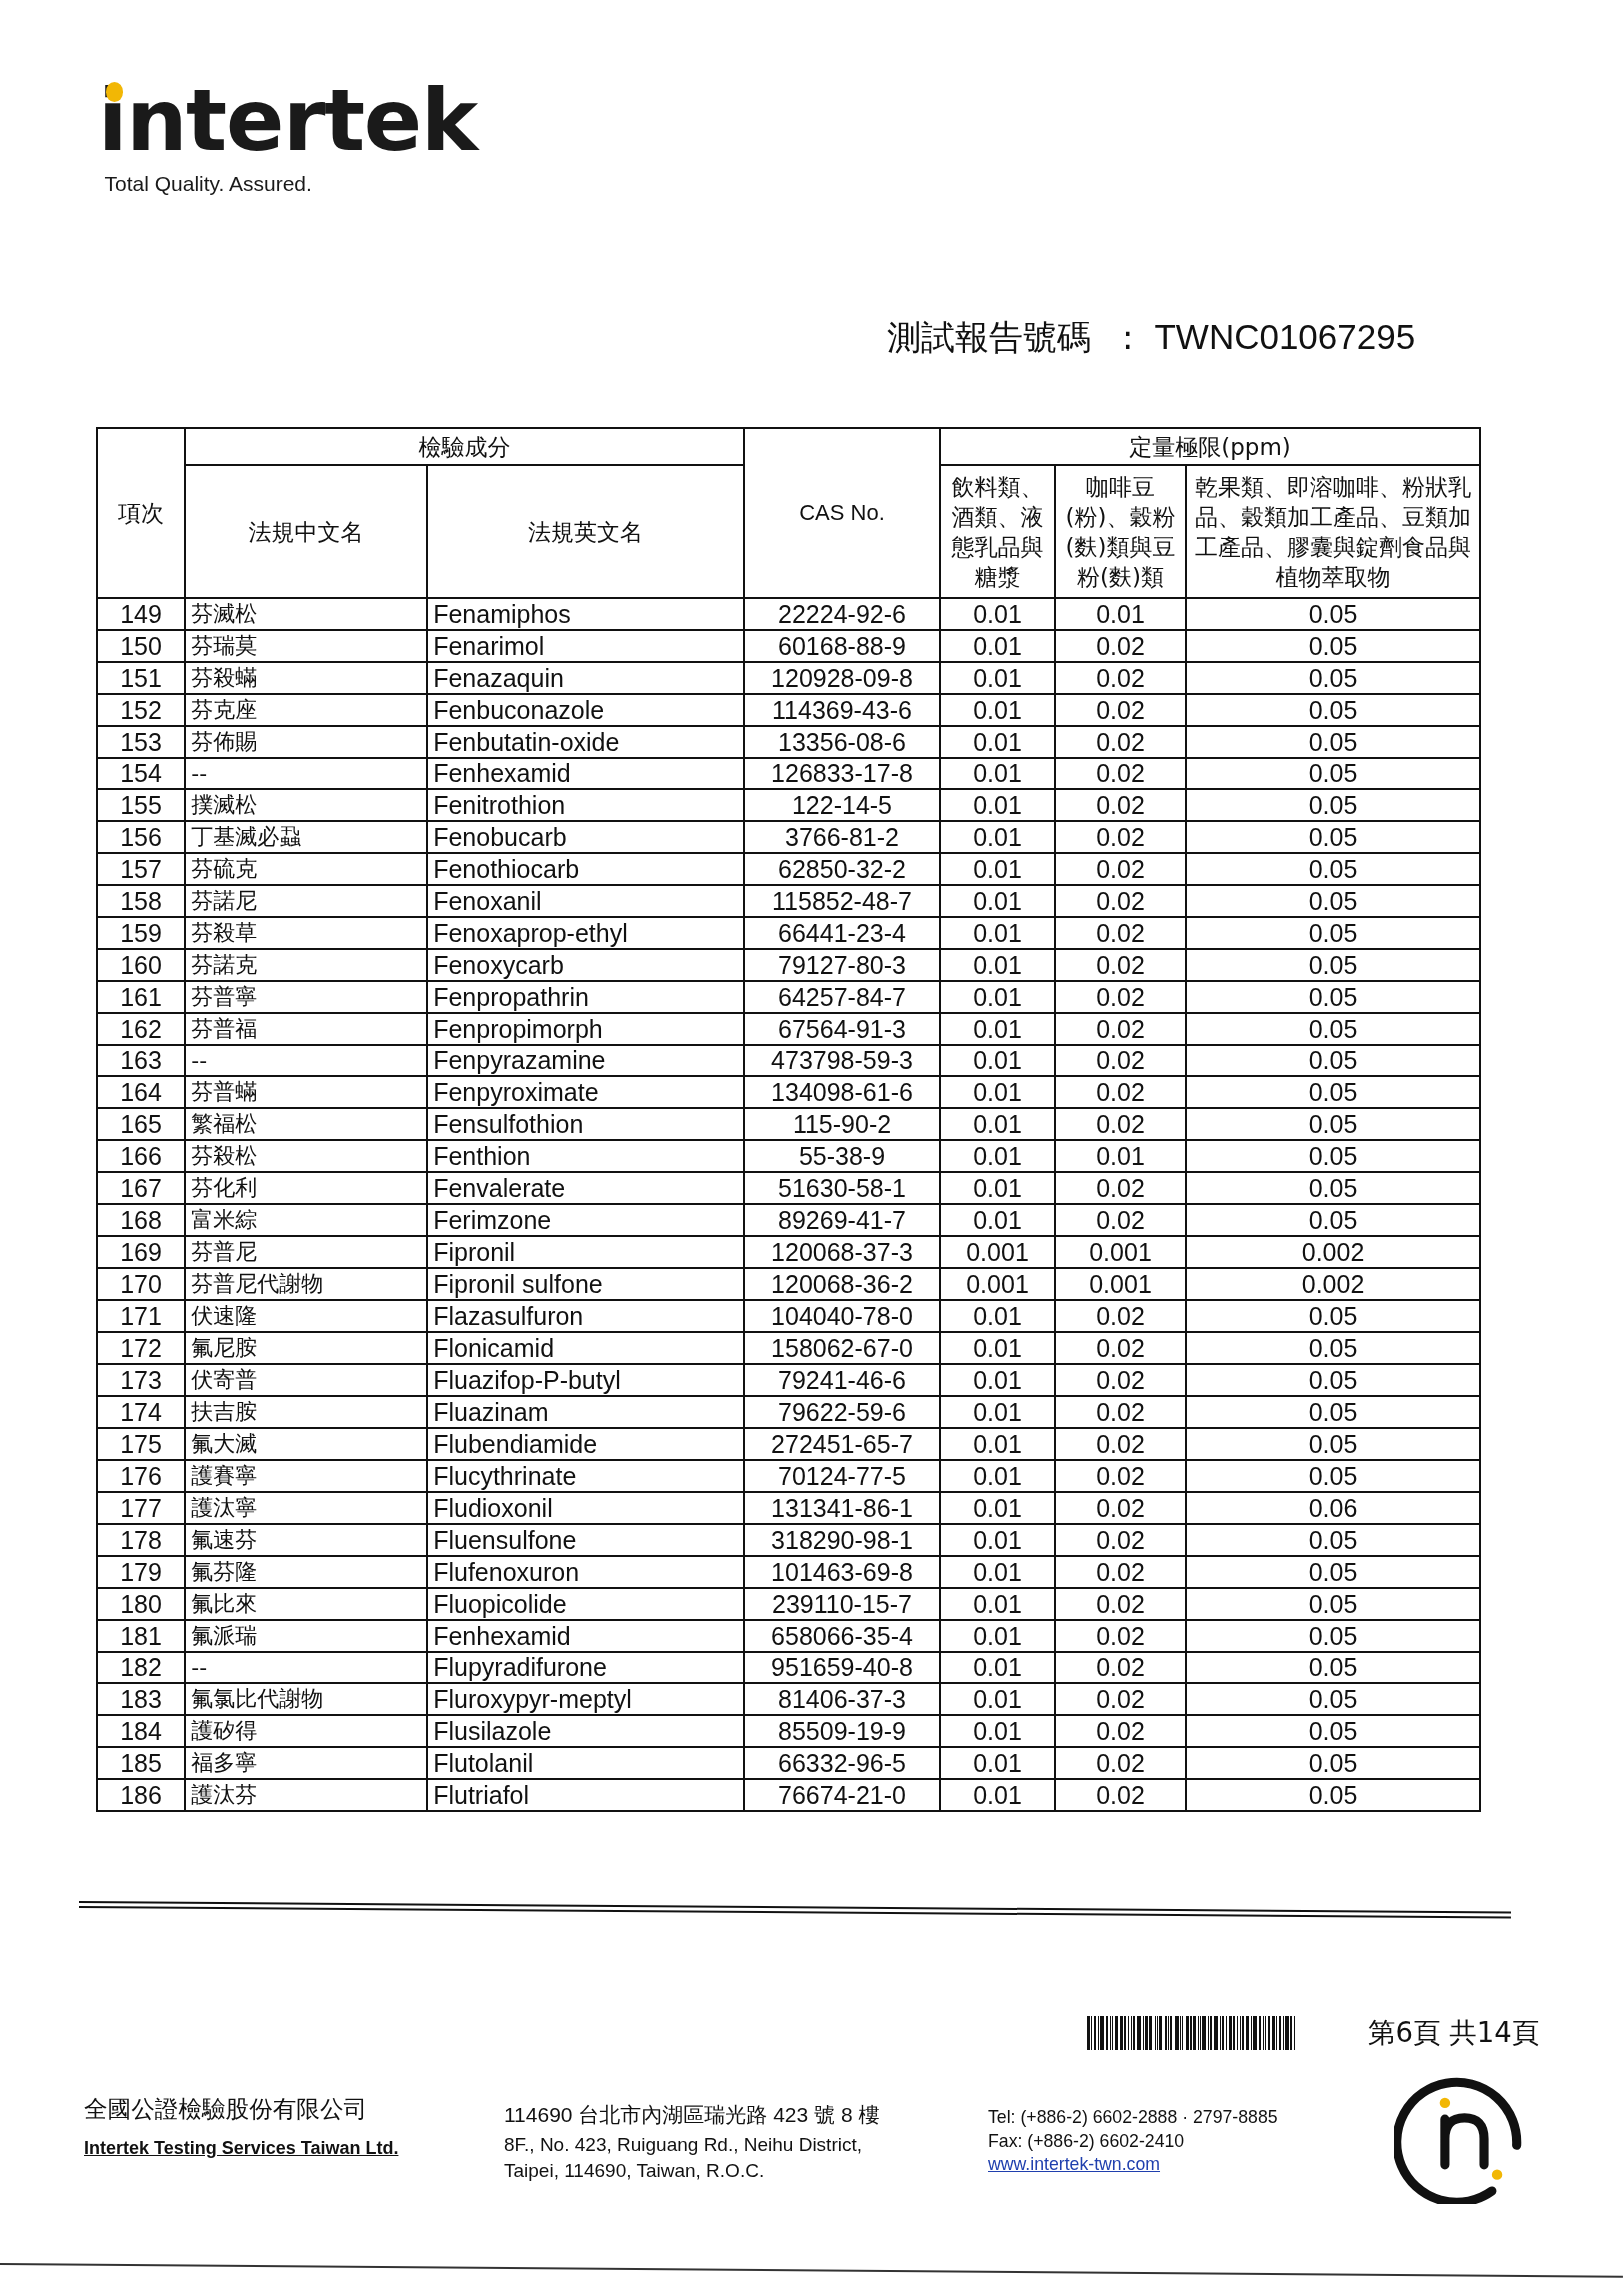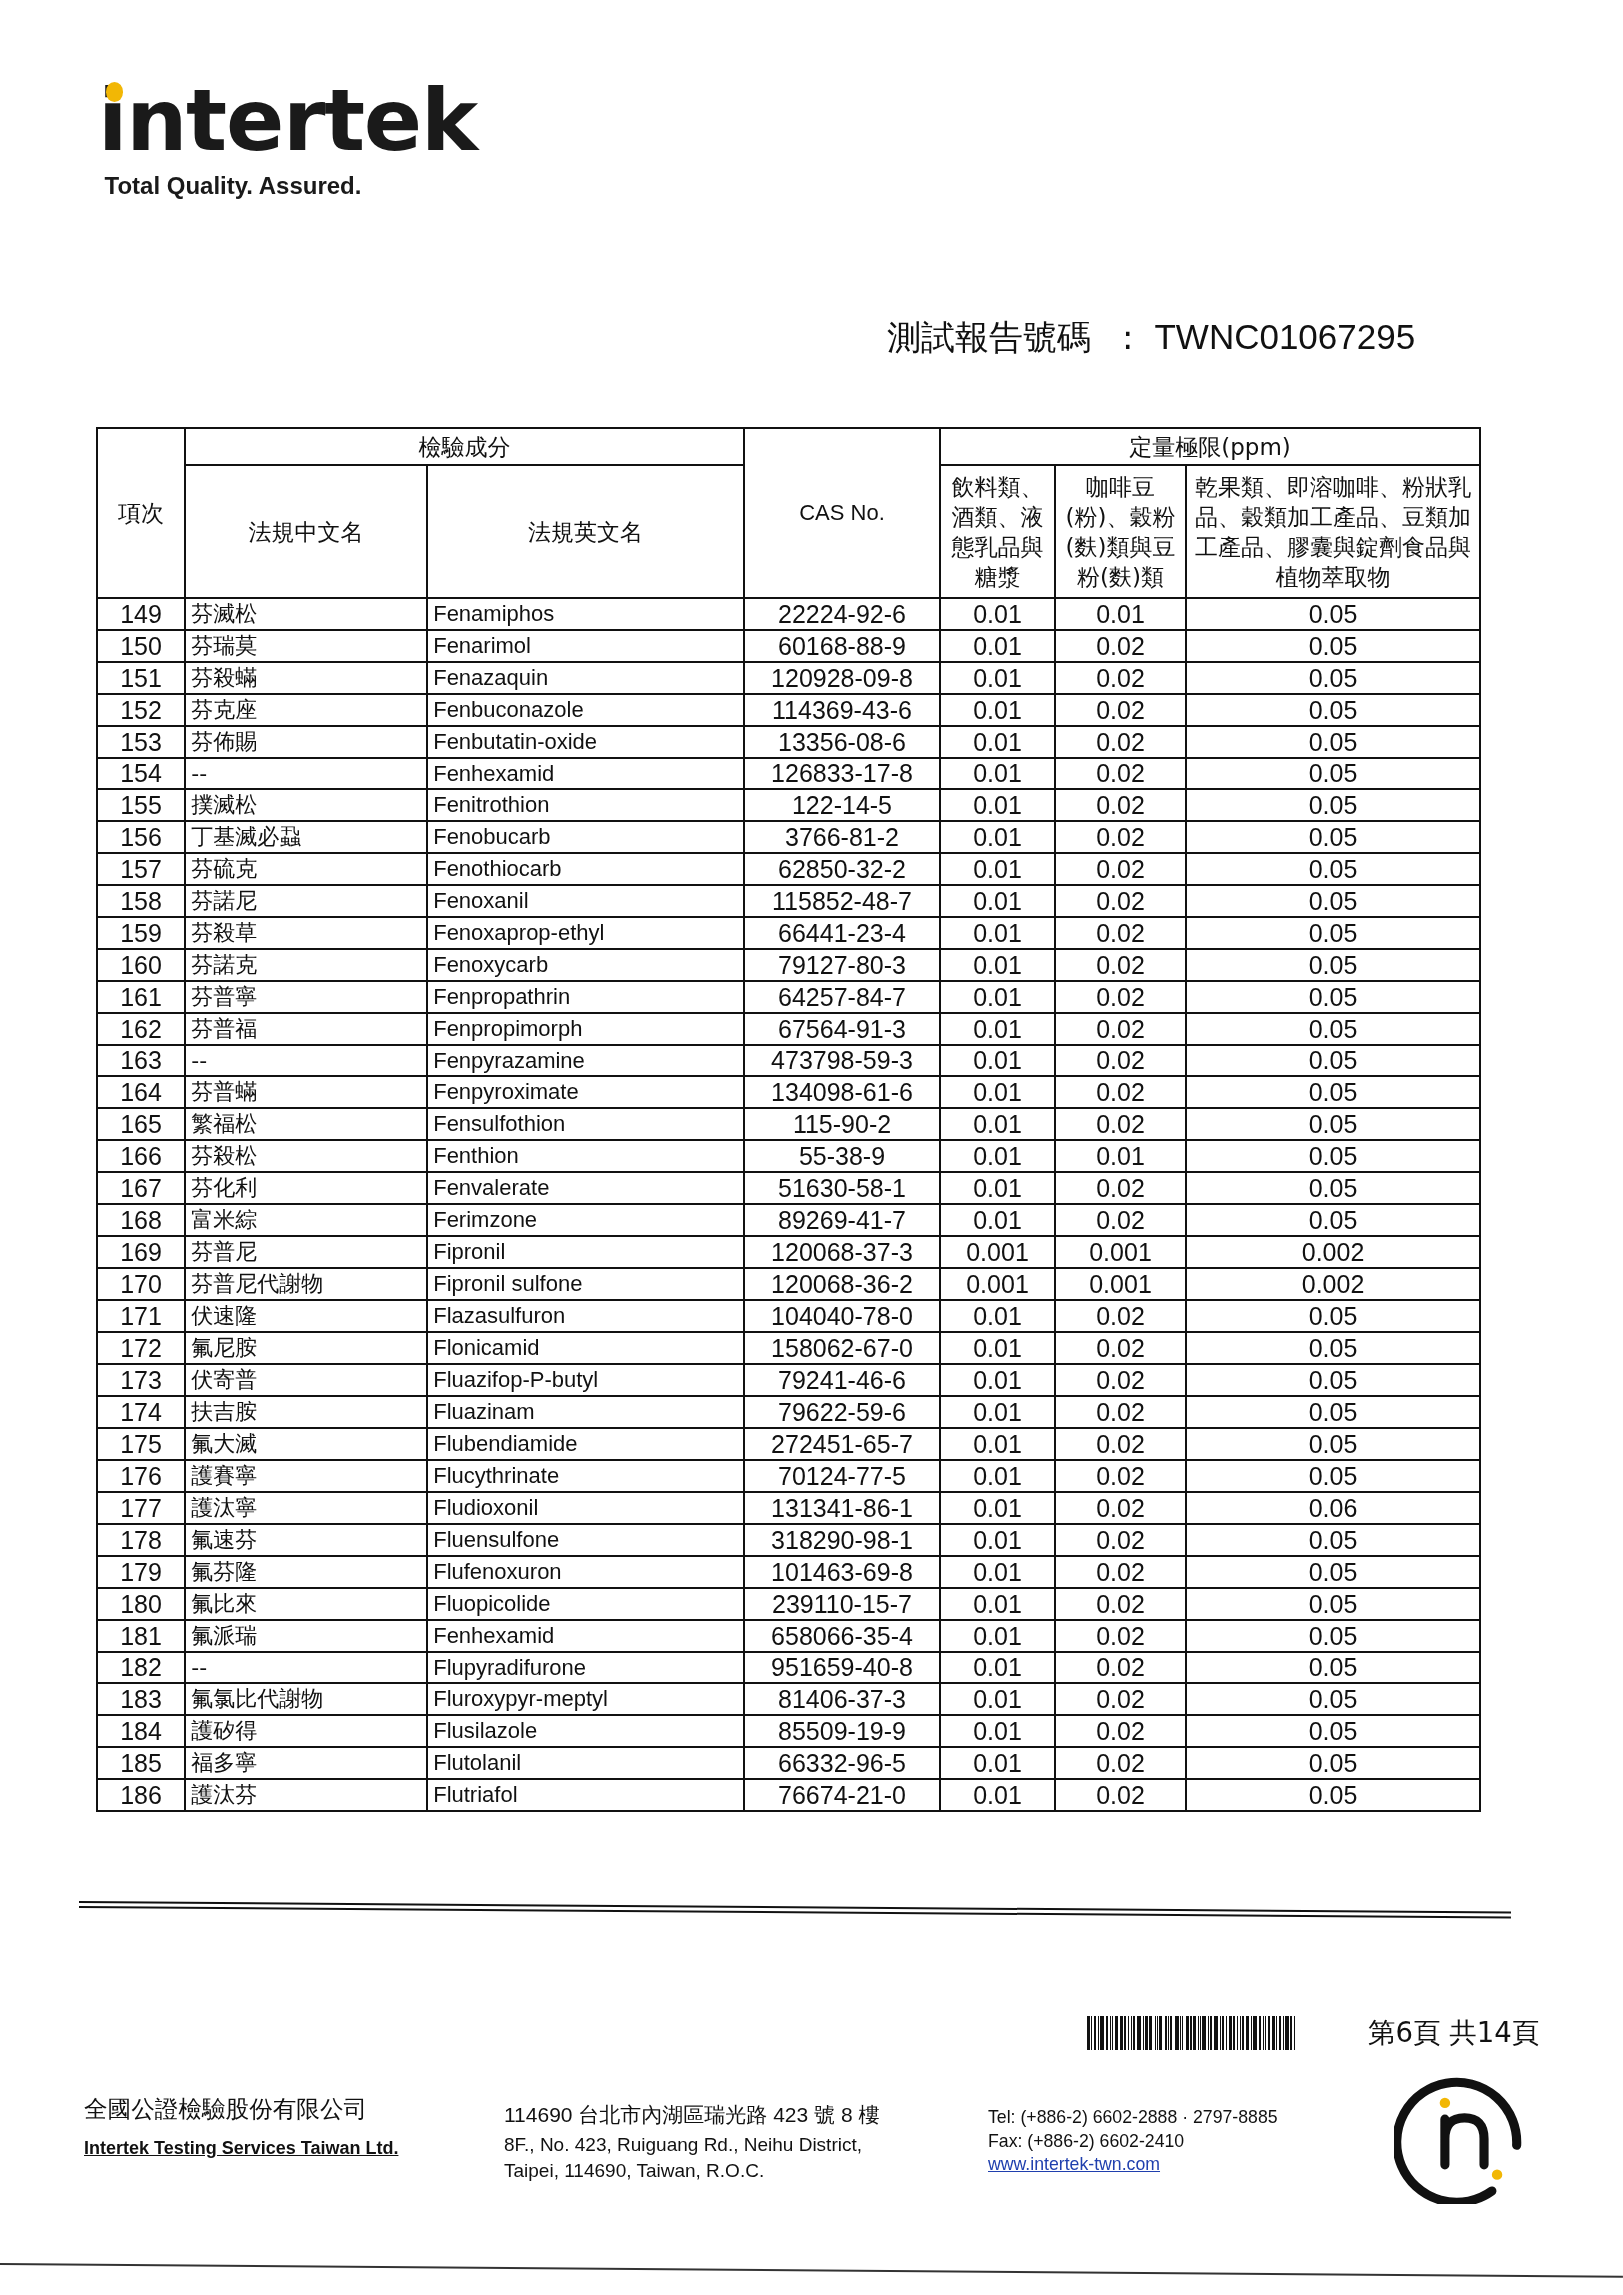--- a/index.html
+++ b/index.html
@@ -6,39 +6,39 @@
   body {
     width: 1623px; height: 2295px; position: relative; overflow: hidden;
     font-family: "DejaVu Sans", "Liberation Sans", sans-serif; color: #111;
   }
   
   .logo { position: absolute; left: 98px; top: 77px; width: 340px; }
   .logo-word { position: relative; font-family: "DejaVu Sans", sans-serif; font-weight: bold;
     font-size: 86px; letter-spacing: -1.3px; line-height: 1; color: #1a1a1a; }
   .logo-dot { position: absolute; left: 7.9px; top: 5.2px; width: 17px; height: 19.6px;
     border-radius: 50%; background: #f2b705; }
-  .logo-tag { font-family: "Liberation Sans", sans-serif; font-weight: bold; font-size: 24px;
+  .logo-tag { font-family: "Liberation Sans", sans-serif; font-weight: normal; font-size: 21px;
     margin-top: 9.2px; margin-left: 6.5px; color: #1a1a1a; }
   
   .report-no { position: absolute; left: 887px; top: 315px; font-size: 34px; white-space: nowrap; }
   .report-no .label { font-family: "DejaVu Sans", sans-serif; }
   .report-no .sep { margin: 0 21px 0 31px; }
   .report-no .val { font-family: "Liberation Sans", sans-serif; font-size: 35px; }
   
   table.main {
     position: absolute; left: 96px; top: 427px; width: 1384px;
     border-collapse: collapse; table-layout: fixed;
     font-family: "DejaVu Sans", sans-serif; font-size: 22px;
   }
   table.main td, table.main th { border: 2px solid #111; padding: 0 5.2px; font-weight: normal; }
   table.main th { font-size: 23px; line-height: 30px; }
   .hdr-top th { height: 35px; }
   .c-no { text-align: center; }
   .c-zh { text-align: left; }
-  .c-en { text-align: left; font-family: "Liberation Sans", sans-serif; font-size: 22px; margin-top: 36px; }
+  .c-en { text-align: left; font-family: "Liberation Sans", sans-serif; font-size: 25px; margin-top: 36px; }
   .c-cas { text-align: center; font-family: "Liberation Sans", sans-serif; font-size: 25px; }
   .c-v { text-align: center; font-family: "Liberation Sans", sans-serif; font-size: 25px; }
   .c-no { font-family: "Liberation Sans", sans-serif; font-size: 25px; }
   tbody tr { height: 20px; }
   .sub-hdr { font-size: 23.6px; line-height: 30px; }
   
   .rule-double { position: absolute; left: 79px; top: 1901px; width: 1432px; height: 2.6px;
     border-top: 2.6px solid #111; border-bottom: 2.6px solid #111; transform: rotate(0.42deg); transform-origin: left; }
   .rule-bottom { position: absolute; left: 0; top: 2263px; width: 1623px; height: 0; border-top: 2px solid #333;
     transform: rotate(0.45deg); transform-origin: left; }

